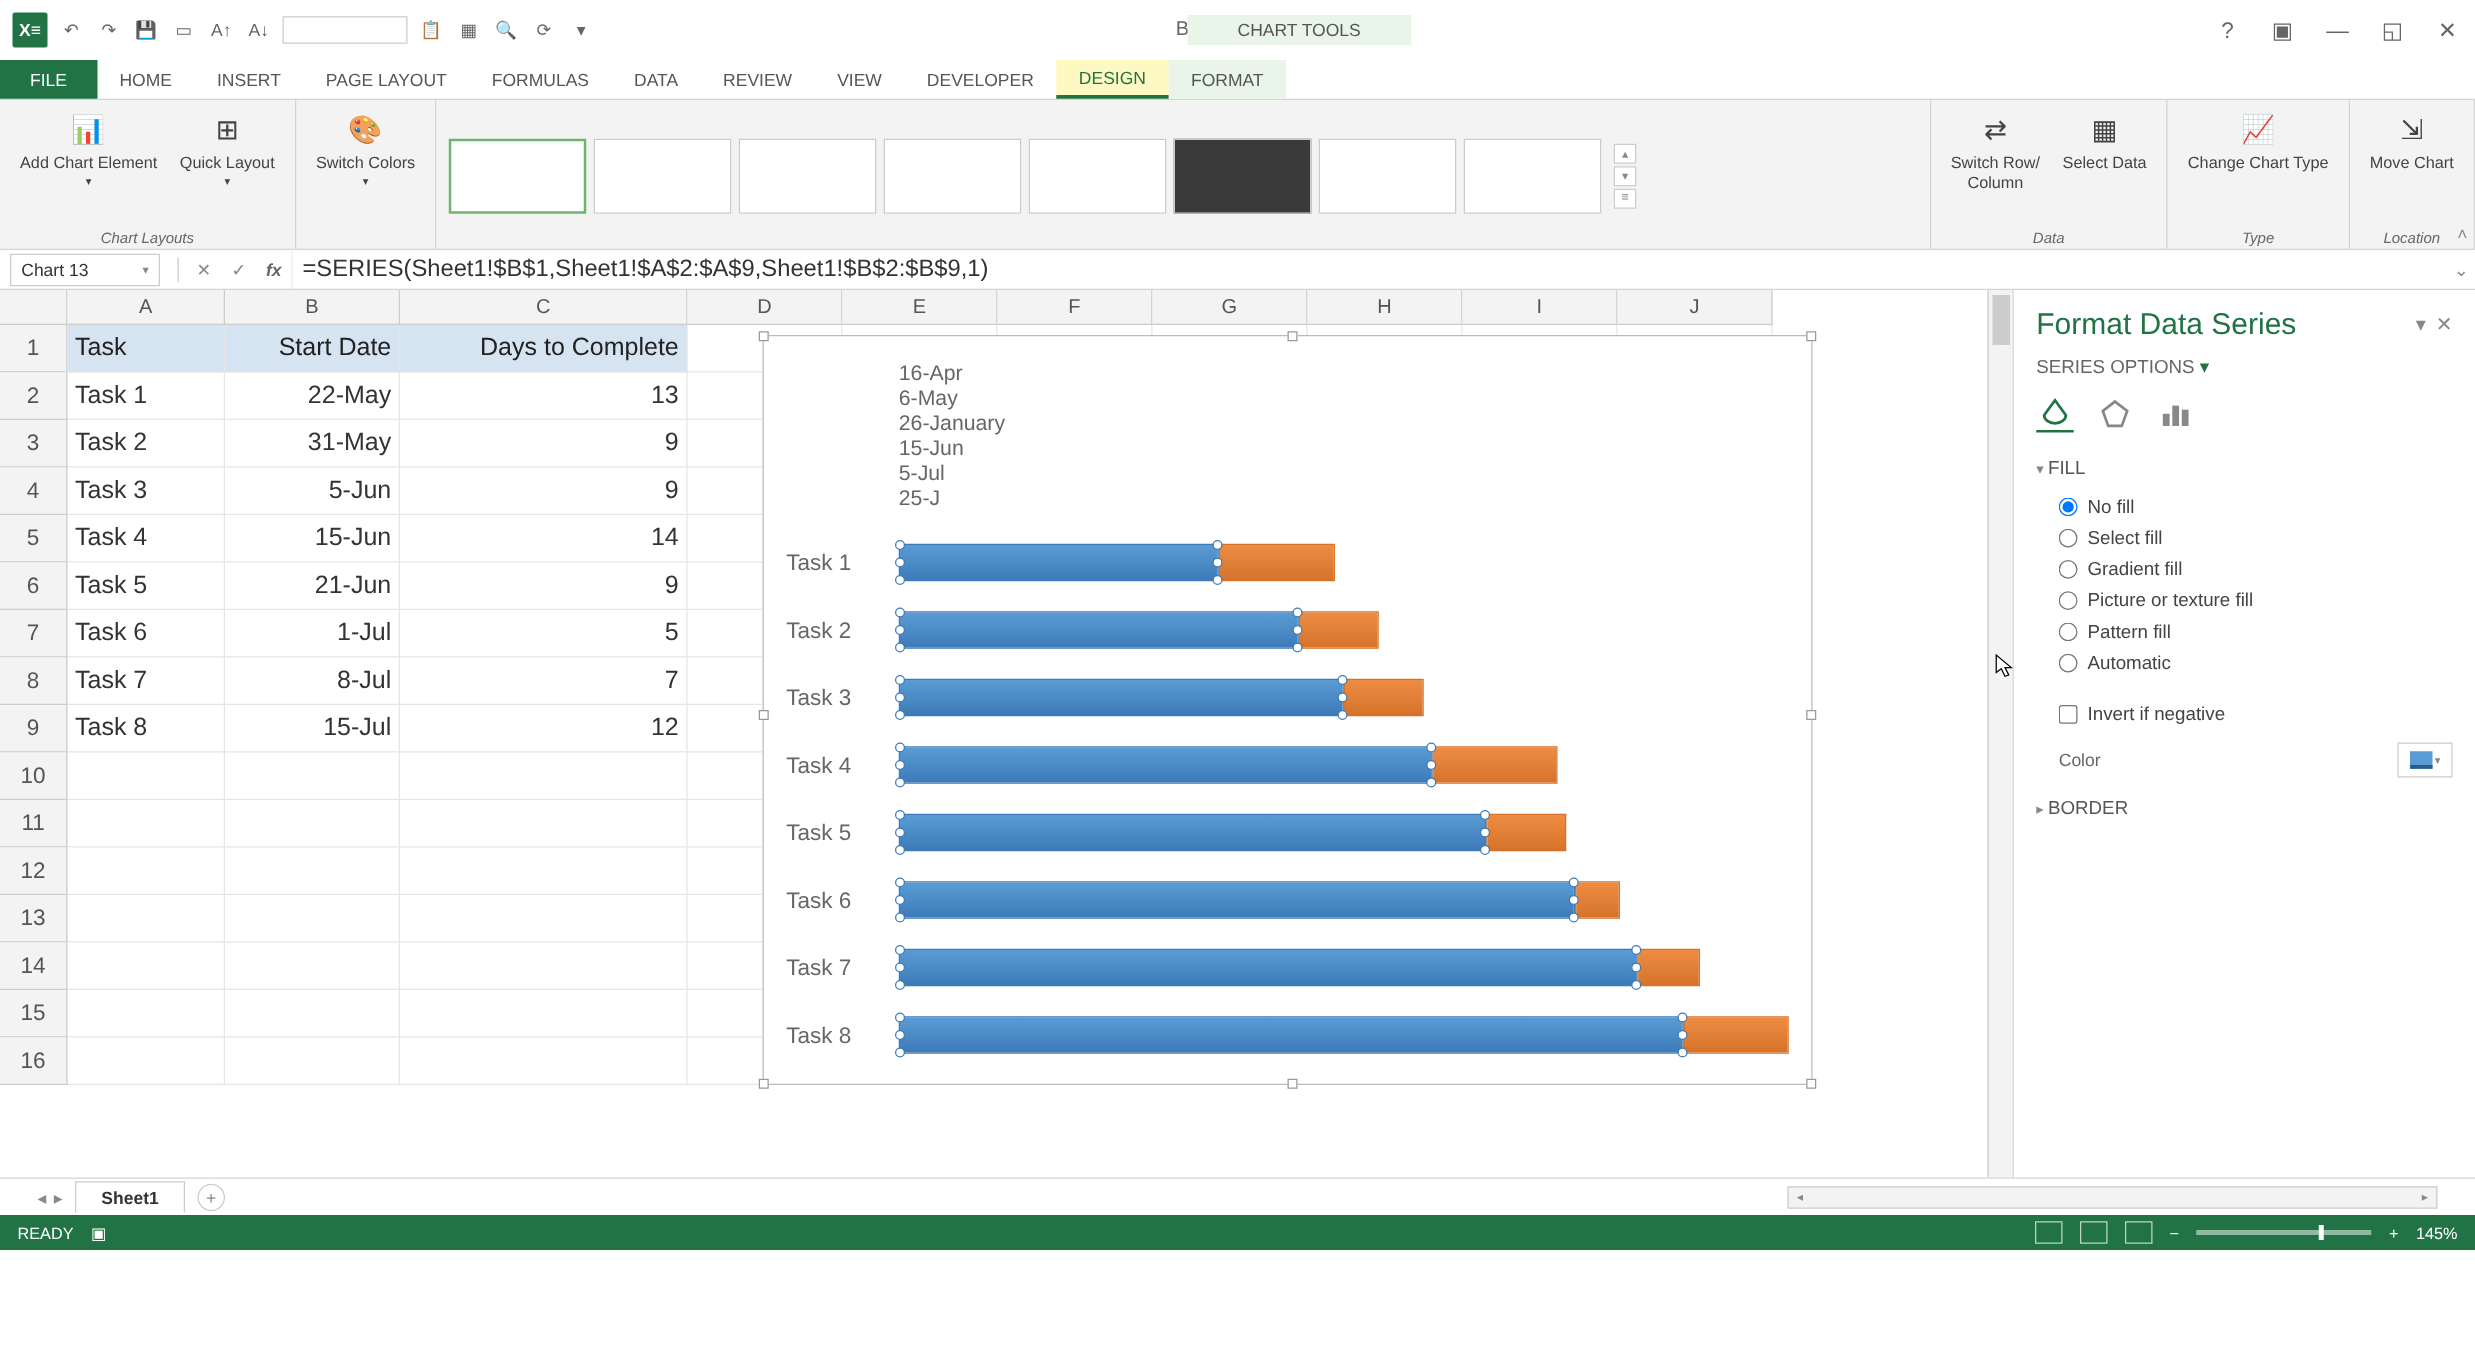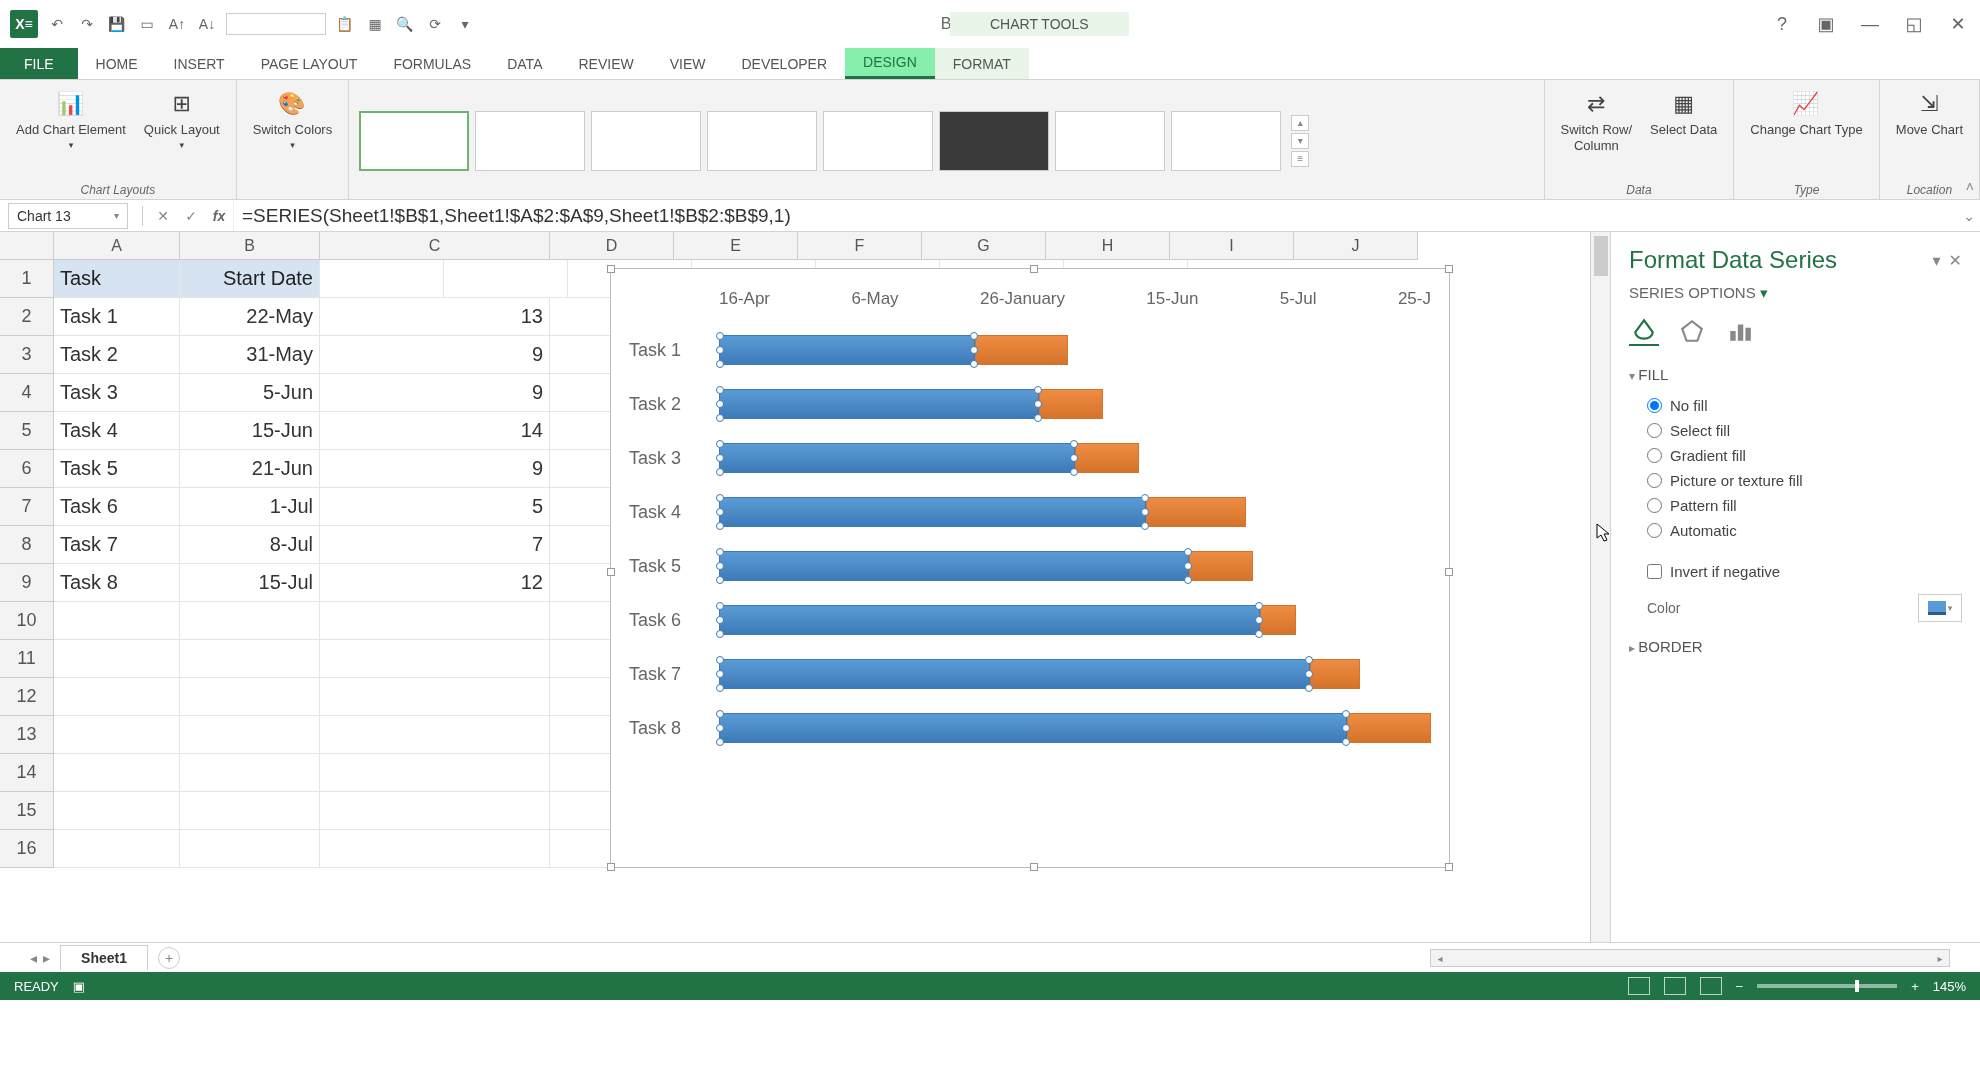--- a/index.html
+++ b/index.html
@@ -14,21 +14,21 @@
 .titlebar .context-tab { position: absolute; left: 950px; background: #e8f5e8; padding: 4px 40px; color: #555; font-size: 14px; }
 .titlebar .win-controls { margin-left: auto; display: flex; gap: 20px; color: #666; }
 .win-btn { width: 24px; height: 24px; display: flex; align-items: center; justify-content: center; cursor: pointer; font-size: 18px; }
 
 
 .ribbon-tabs { height: 32px; display: flex; align-items: stretch; background: #fff; border-bottom: 1px solid #d4d4d4; }
 .ribbon-tab { padding: 0 18px; display: flex; align-items: center; color: #555; text-transform: uppercase; font-size: 14px; cursor: pointer; }
 .ribbon-tab.file { background: #217346; color: #fff; padding: 0 24px; }
 .ribbon-tab.active { border-bottom: 3px solid #217346; color: #217346; }
 .ribbon-tab.context { background: #e8f5e8; }
-.ribbon-tab.context.active { background: #86efac; }
+.ribbon-tab.context.active { background: #fef9c3; }
 
 
 .ribbon-body { height: 120px; background: #f3f3f3; border-bottom: 1px solid #d4d4d4; display: flex; position: relative; }
 .ribbon-group { border-right: 1px solid #d4d4d4; padding: 4px 10px 2px; display: flex; flex-direction: column; justify-content: space-between; }
 .ribbon-group-title { font-size: 12px; color: #666; text-align: center; margin-top: 2px; font-style: italic; }
 .ribbon-group-content { display: flex; gap: 6px; align-items: flex-start; flex: 1; }
 .ribbon-btn { display: flex; flex-direction: column; align-items: center; gap: 2px; padding: 4px 6px; cursor: pointer; font-size: 13px; line-height: 1.2; text-align: center; color: #444; }
 .ribbon-btn .ico { width: 32px; height: 32px; display: flex; align-items: center; justify-content: center; font-size: 22px; }
 .chart-styles { display: flex; gap: 6px; flex: 1; align-items: center; }
 .style-thumb { width: 110px; height: 60px; background: #fff; border: 1px solid #ccc; cursor: pointer; }
@@ -57,21 +57,21 @@
 .row-h { width: 54px; background: #f3f3f3; border-right: 1px solid #ccc; border-bottom: 1px solid #ccc; display: flex; align-items: center; justify-content: center; color: #555; font-size: 18px; }
 .cell { border-right: 1px solid #e5e5e5; border-bottom: 1px solid #e5e5e5; padding: 0 6px; display: flex; align-items: center; font-size: 20px; color: #333; }
 .cell.right { justify-content: flex-end; }
 .hdr-cell { background: #d6e3f0; font-weight: normal; color: #222; }
 .col-A { width: 126px; } .col-B { width: 140px; } .col-C { width: 230px; }
 .col-other { width: 124px; }
 
 
 .chart { position: absolute; left: 610px; top: 36px; width: 840px; height: 600px; background: #fff; border: 1px solid #bbb; }
 .chart-inner { padding: 20px 18px 10px 18px; height: 100%; }
-.chart-axis-labels { display: flex; justify-content: space-between; padding-left: 90px; margin-bottom: 14px; color: #666; font-size: 17px; }
+.chart-axis-labels { display: flex; justify-content: space-between; padding-left: 90px; margin-bottom: 14px; color: #666; font-size: 17px; flex-direction: column; }
 .chart-row { display: flex; align-items: center; height: 54px; }
 .chart-cat { width: 90px; color: #666; font-size: 18px; }
 .chart-bars { flex: 1; position: relative; height: 30px; display: flex; }
 .bar-blue { background: linear-gradient(#5a9bd5,#3d7bb8); height: 100%; border: 1px solid #3d7bb8; position:relative; }
 .bar-orange { background: linear-gradient(#ed8c42,#d6732b); height: 100%; border: 1px solid #d6732b; }
 .handle { position:absolute; width:8px;height:8px;background:#fff;border:1px solid #3d7bb8;border-radius:50%; }
 .chart-sel-handle { position:absolute;width:8px;height:8px;background:#fff;border:1px solid #999; }
 
 .vscroll { width: 20px; background: #f3f3f3; border-left: 1px solid #ccc; }
 .vscroll .thumb { width: 14px; height: 40px; background: #ccc; margin: 4px auto; }
@@ -260,20 +260,21 @@
       <div class="col-h col-other">G</div>
       <div class="col-h col-other">H</div>
       <div class="col-h col-other">I</div>
       <div class="col-h col-other">J</div>
     </div>
     <div class="grid-body" id="grid-body">
         <div class="row">
           <div class="row-h">1</div>
           <div class="cell col-A hdr-cell">Task</div>
           <div class="cell col-B hdr-cell right">Start Date</div>
+          <div class="cell col-C hdr-cell right">Days to Complete</div>
           <div class="cell col-other"></div>
           <div class="cell col-other"></div>
           <div class="cell col-other"></div>
           <div class="cell col-other"></div>
           <div class="cell col-other"></div>
           <div class="cell col-other"></div>
           <div class="cell col-other"></div>
         </div>
         <div class="row">
           <div class="row-h">2</div>

